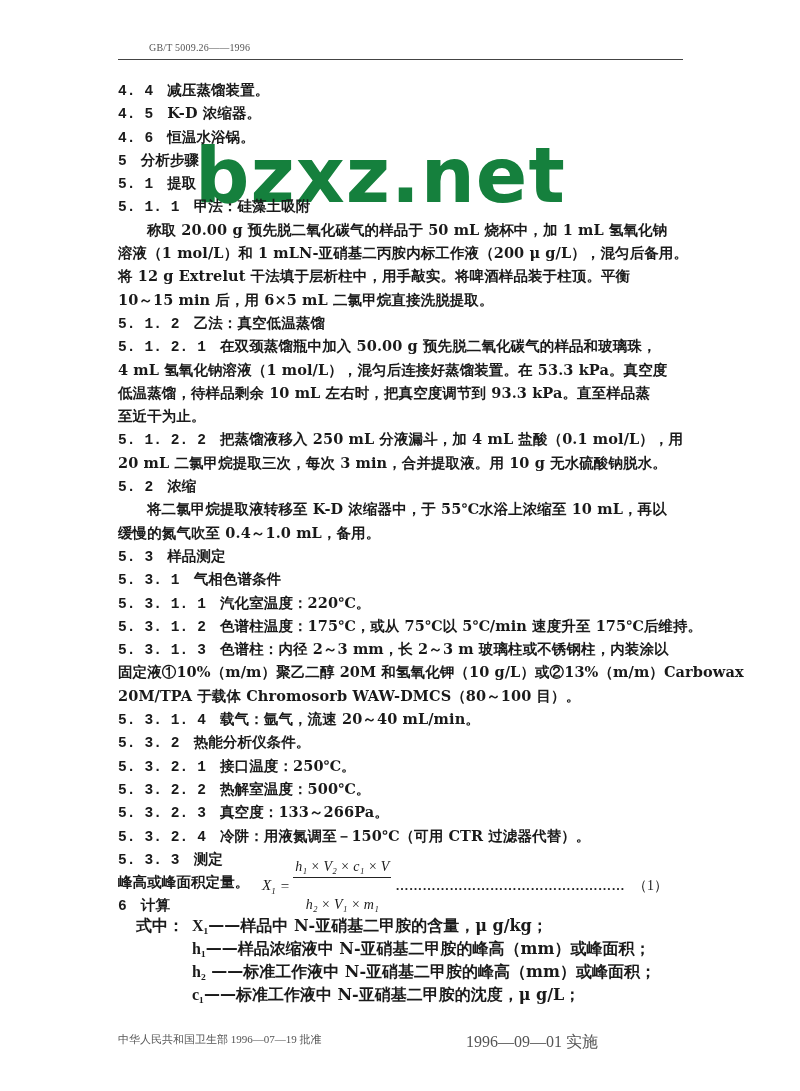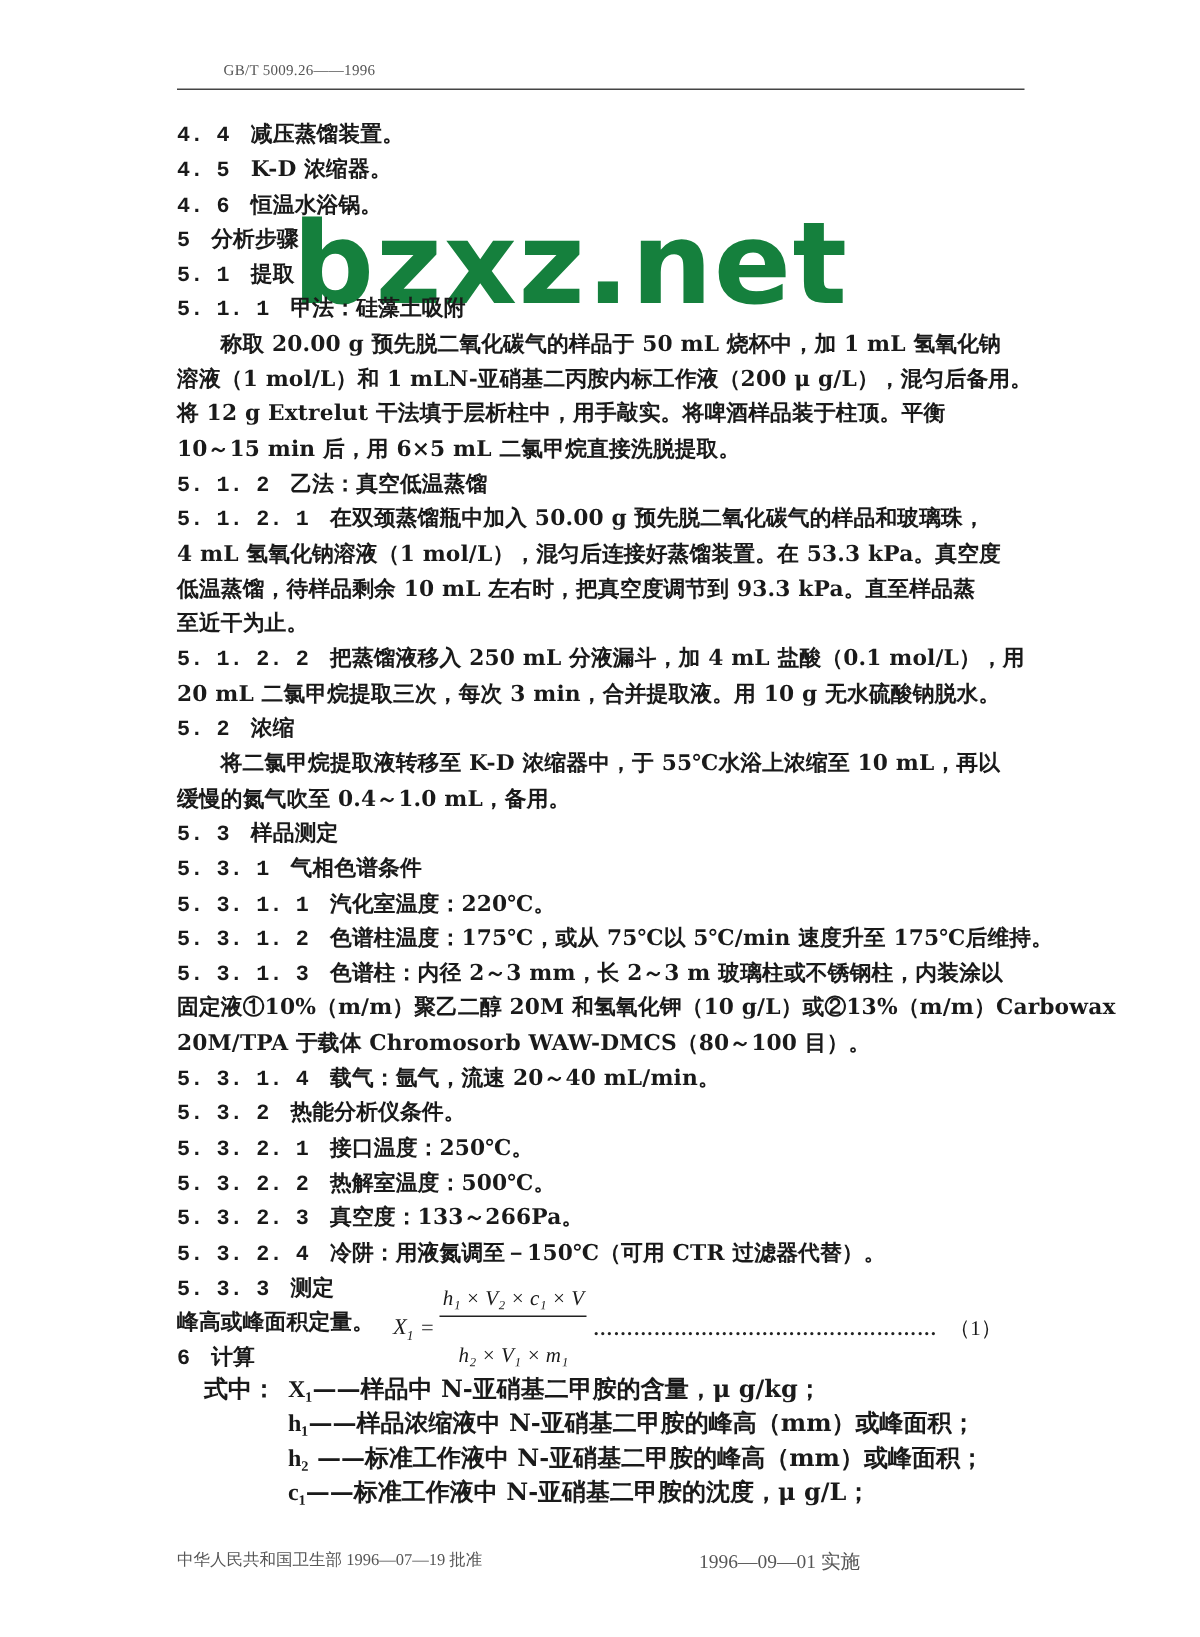--- a/index.html
+++ b/index.html
@@ -28,21 +28,21 @@
   .dots { font-size: 13px; letter-spacing: 0.5px; margin-left: 4px; color: #222;
           font-weight: bold; }
   .eq-no { font-size: 14px; margin-left: 8px; }
   sub { font-size: 9px; }
   .defs { position: absolute; left: 136px; top: 914px; z-index: 1; }
   .def { height: 23px; line-height: 23px; font-size: 16px; font-weight: bold; white-space: nowrap; }
   .def .lead { display: inline-block; width: 56px; }
   .def .sym { font-family: "Liberation Serif", serif; }
   .footer-left { position: absolute; left: 118px; top: 1032px; font-size: 11px; color: #555;
                  font-family: "Liberation Serif", serif; }
-  .footer-right { position: absolute; left: 466px; top: 1032px; font-size: 13px; color: #555;
+  .footer-right { position: absolute; left: 466px; top: 1032px; font-size: 16px; color: #555;
                   font-family: "Liberation Serif", serif; }
 </style>
 </head>
 <body>
 
 <div class="page-header">GB/T 5009.26——1996</div>
 <div class="header-rule"></div>
 
 <div class="watermark">bzxz.net</div>
 

